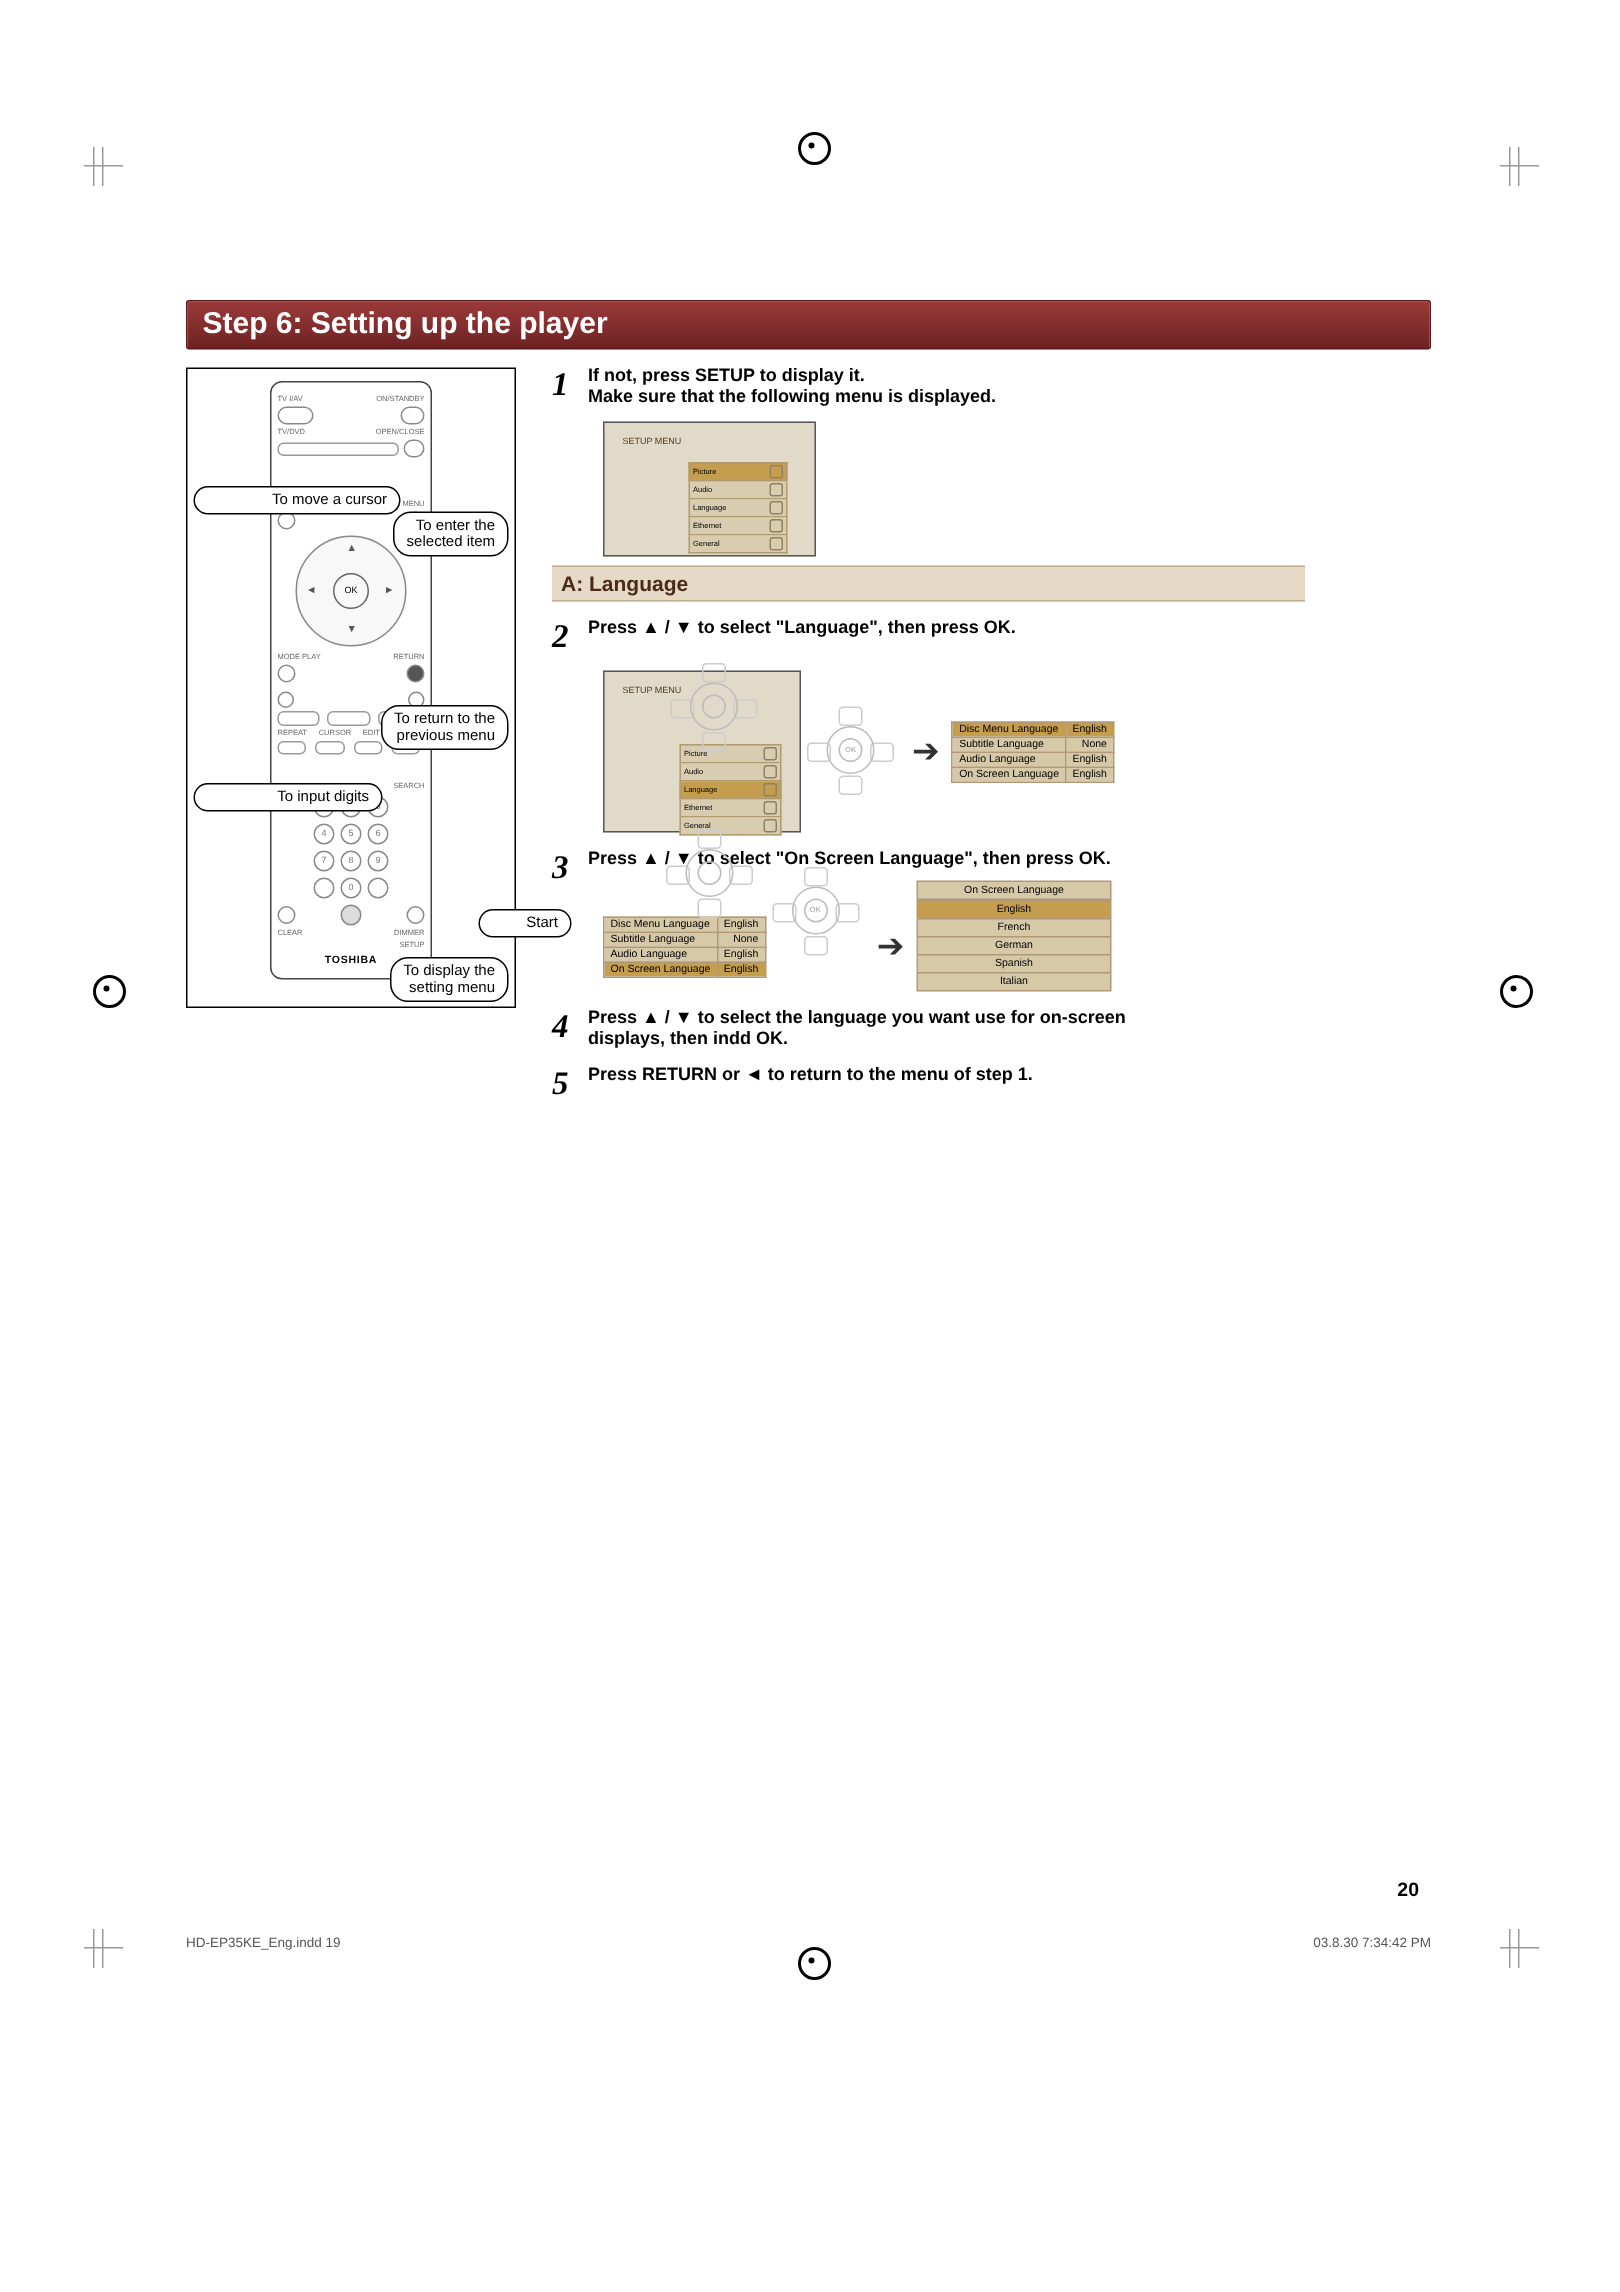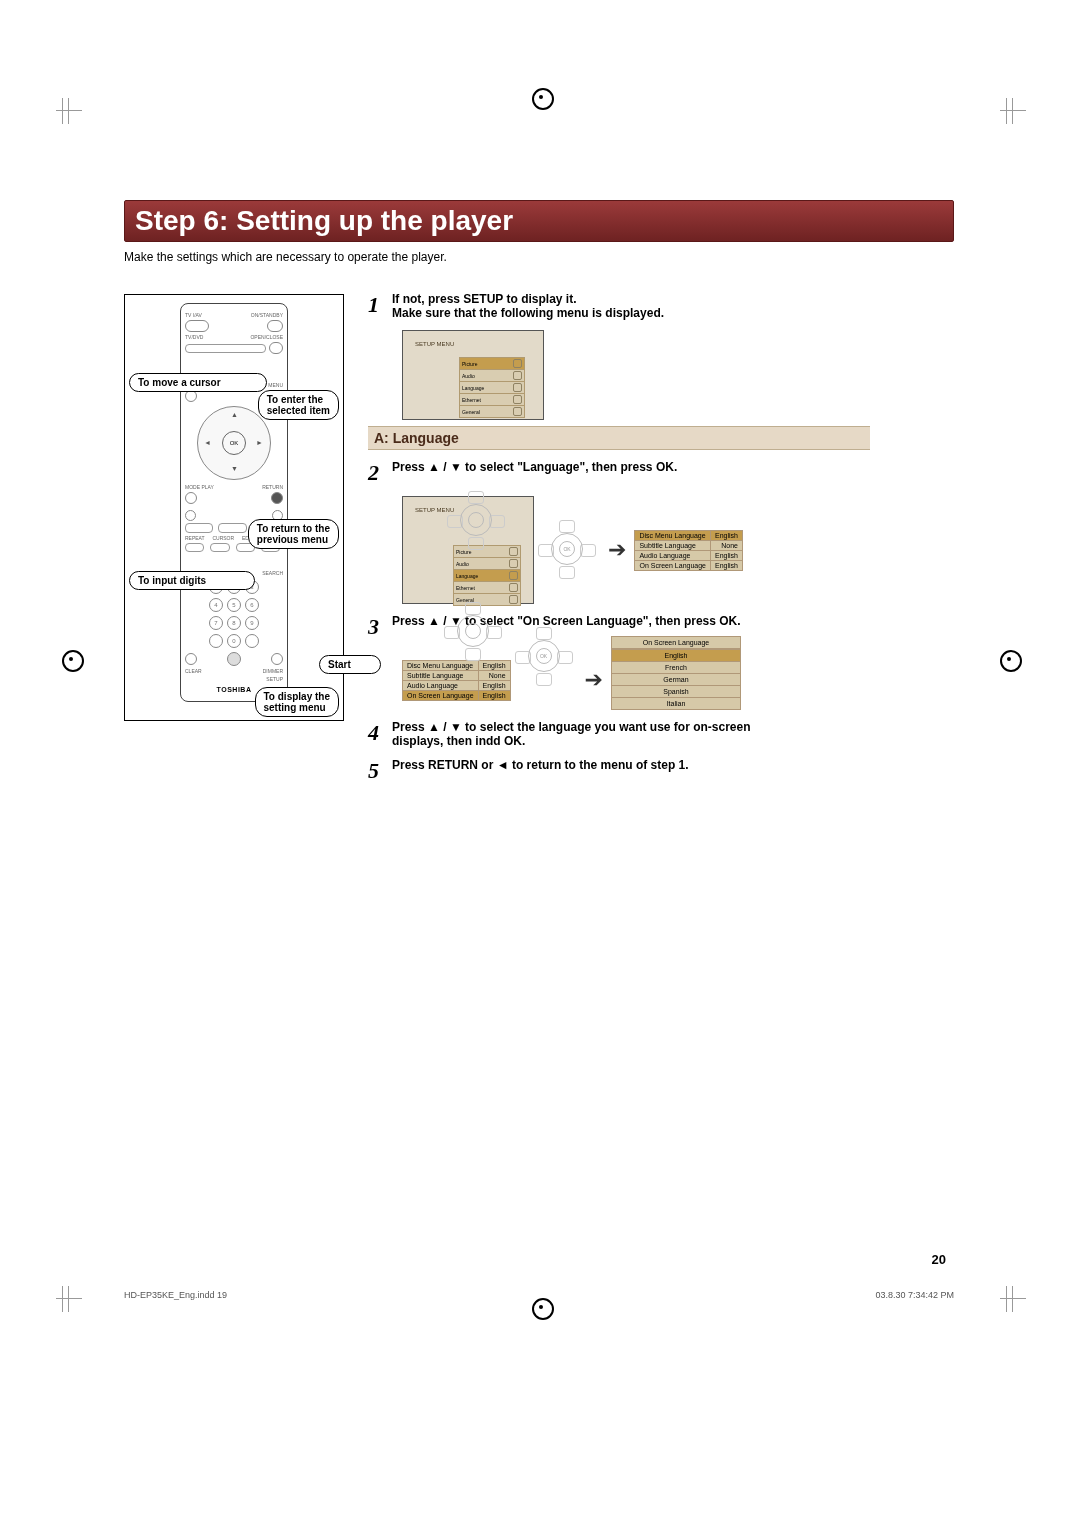--- a/index.html
+++ b/index.html
@@ -1,35 +1,35 @@
 <!DOCTYPE html>
 <html><head>
 <meta charset="utf-8">
 <style>
 body{margin:0;background:#fff;font-family:Arial,Helvetica,sans-serif;color:#000;width:1080px;height:1528px;position:relative}
 .page{position:absolute;left:124px;top:200px;width:830px}
-.step-bar{background:linear-gradient(#9b3a3a,#6e2222);border:1px solid #5a1818;border-radius:2px;padding:4px 10px;color:#fff;font-size:28px;font-weight:bold}
+.step-bar{background:linear-gradient(#9b3a3a,#6e2222);border:1px solid #5a1818;border-radius:2px;padding:4px 10px;color:#fff;font-size:20px;font-weight:bold}
 .lead{font-size:12px;margin:8px 0 18px}
 .cols{display:flex;gap:24px}
 .remote-col{width:220px}
 .remote-box{border:1px solid #000;padding:8px 6px 18px;margin-top:12px;position:relative;background:#fff}
 .remote-body{width:98px;margin:0 auto;border:1px solid #444;border-radius:8px;padding:6px 4px 8px;background:#fff}
 .row{display:flex;justify-content:space-between;align-items:center;margin:2px 0}
 .tiny{font-size:5px;color:#666}
 .btn-oval{width:22px;height:10px;border:1px solid #888;border-radius:6px}
 .btn-rd{width:10px;height:10px;border:1px solid #888;border-radius:50%}
 .strip{height:7px;border:1px solid #999;border-radius:4px;flex:1;margin-right:3px}
 .nav-ring{width:72px;height:72px;border:1px solid #888;border-radius:50%;margin:4px auto;position:relative;background:#f8f8f8}
 .nav-ring .ok{position:absolute;left:24px;top:24px;width:22px;height:22px;border:1px solid #666;border-radius:50%;font-size:6px;text-align:center;line-height:22px}
 .nav-ring .arr{position:absolute;font-size:7px;color:#555}
 .arr.u{left:33px;top:4px}.arr.d{left:33px;top:58px}.arr.l{left:6px;top:32px}.arr.r{left:58px;top:32px}
 .kgrid{display:grid;grid-template-columns:repeat(3,14px);grid-auto-rows:14px;gap:4px;justify-content:center;margin:4px 0}
 .kgrid div{border:1px solid #888;border-radius:50%;font-size:6px;text-align:center;line-height:13px;color:#777}
 .brand{font-size:7px;font-weight:bold;text-align:center;margin-top:4px;letter-spacing:.5px}
-.callout{position:absolute;border:1px solid #000;border-radius:12px;font-size:10px;font-weight:bold;background:#fff;padding:3px 8px;text-align:left;line-height:1.1}
+.callout{position:absolute;border:1px solid #000;border-radius:12px;font-size:10px;font-weight:normal;background:#fff;padding:3px 8px;text-align:right;line-height:1.1}
 .right-col{flex:1}
 .section-bar{background:#e6d9c6;border-top:1px solid #bfae90;border-bottom:1px solid #bfae90;font-size:14px;font-weight:bold;color:#4a2b1a;padding:3px 6px;width:490px}
 .steprow{display:flex;align-items:flex-start;margin:10px 0}
 .stepnum{font-size:22px;font-style:italic;font-family:"Times New Roman",serif;width:24px;font-weight:bold}
 .steptext{flex:1;font-size:12px;font-weight:bold}
 .setup-img{margin:6px 0 6px 34px}
 .setup-box{width:140px;height:88px;border:1px solid #555;background:#e2dac9;position:relative}
 .setup-label{position:absolute;left:12px;top:10px;font-size:6px;color:#4a3b22}
 .setup-list{position:absolute;left:56px;top:26px;width:66px}
 .srow{display:flex;justify-content:space-between;border:1px solid #b09a70;background:#d9cdb1;margin:0;font-size:5px;padding:1px 2px;align-items:center;border-top:none}
@@ -83,21 +83,20 @@
     <div class="v2"></div>
   </div>
 <div class="crop" style="left:1000px;top:1286px">
     <div class="h"></div>
     <div class="v1"></div>
     <div class="v2"></div>
   </div>
 
 <div class="page">
   <div class="step-bar">Step 6: Setting up the player</div>
-  <div class="lead">Make the settings which are necessary to operate the player.</div>
 
   <div class="cols">
 
     <div class="remote-col">
       <div class="remote-box">
         <div class="remote-body">
           <div class="row">
               <span class="tiny">TV  I/AV</span>
               <span class="tiny">ON/STANDBY</span>
             </div>

